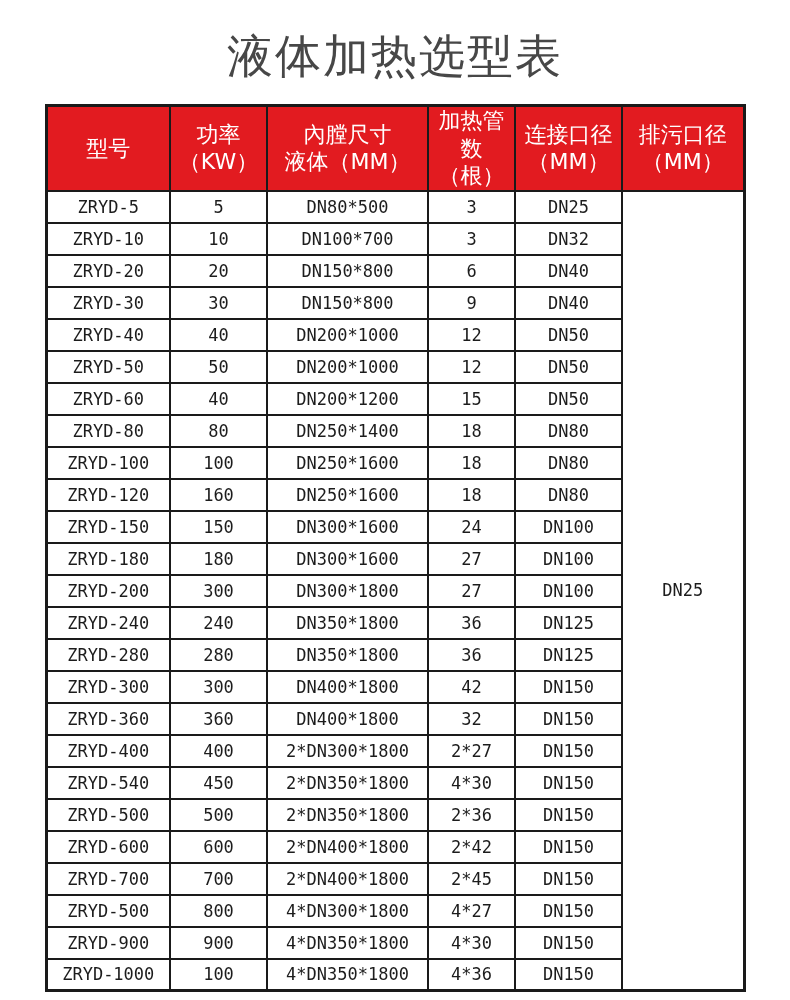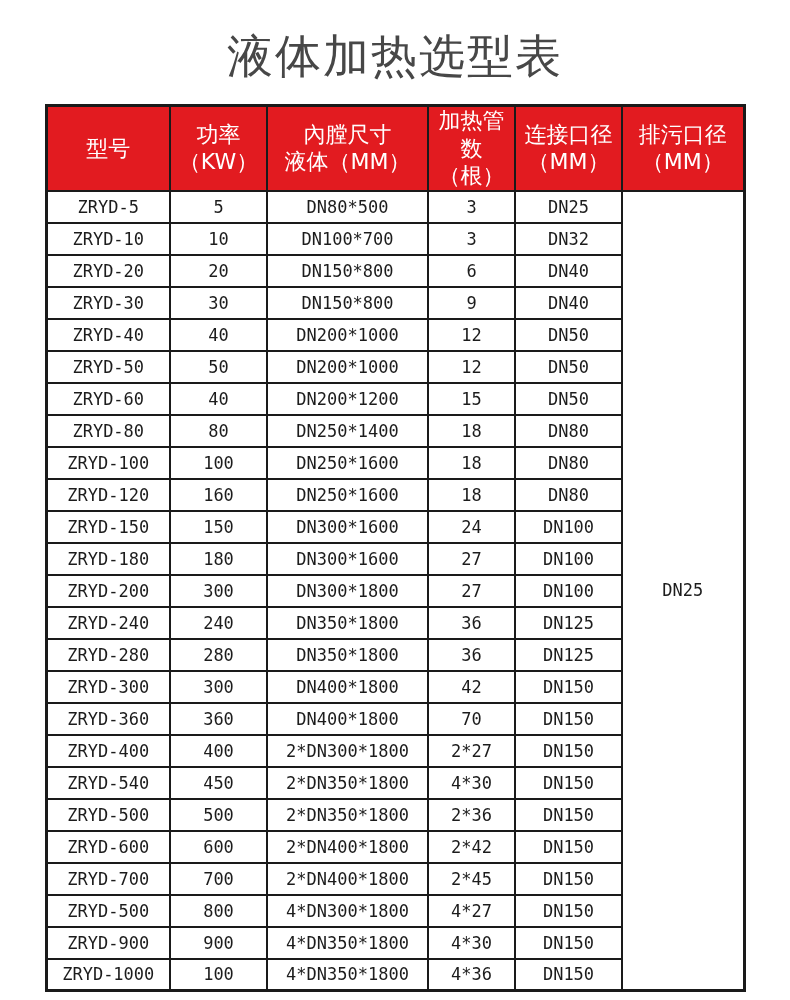--- a/index.html
+++ b/index.html
@@ -204,21 +204,21 @@
           <td>ZRYD-300</td>
           <td>300</td>
           <td>DN400*1800</td>
           <td>42</td>
           <td>DN150</td>
         </tr>
         <tr>
           <td>ZRYD-360</td>
           <td>360</td>
           <td>DN400*1800</td>
-          <td>70</td>
+          <td>32</td>
           <td>DN150</td>
         </tr>
         <tr>
           <td>ZRYD-400</td>
           <td>400</td>
           <td>2*DN300*1800</td>
           <td>2*27</td>
           <td>DN150</td>
         </tr>
         <tr>

